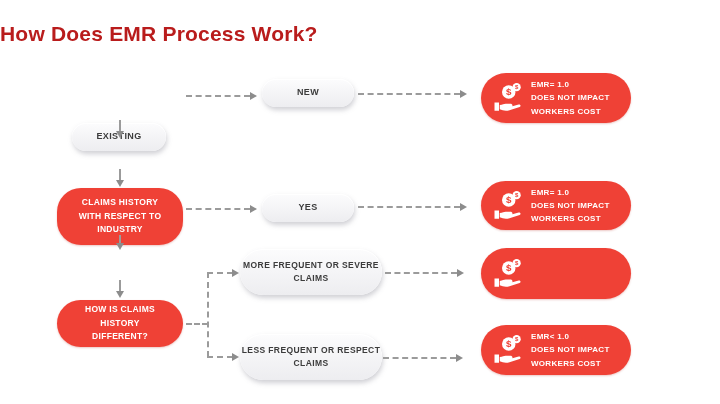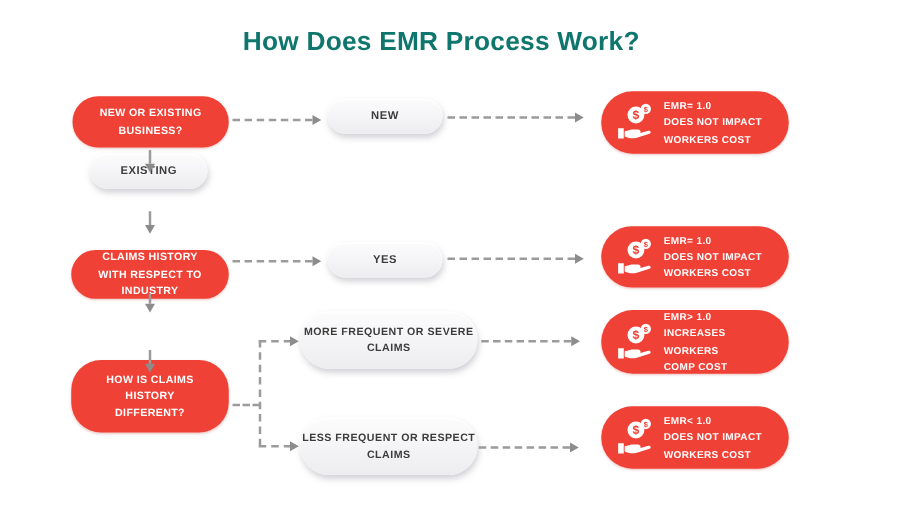--- a/index.html
+++ b/index.html
@@ -2,21 +2,21 @@
 <html><head>
 <meta charset="utf-8">
 <style>
   html,body{margin:0;padding:0;background:#ffffff;}
   .canvas{
     position:relative;width:720px;height:404px;background:#ffffff;overflow:hidden;
     font-family:"Liberation Sans", sans-serif;
   }
   .title{
     position:absolute;left:0;top:22px;width:706px;margin:0;
-    text-align:center;font-size:21px;font-weight:bold;color:#0f766e;
+    text-align:left;font-size:21px;font-weight:bold;color:#b91c1c;
     letter-spacing:.2px;
   }
   .pre{white-space:pre-line;}
   
   .qbox{
     position:absolute;background:#EF4136;border-radius:24px;
     display:flex;align-items:center;justify-content:center;
     color:#ffffff;font-weight:bold;font-size:8.5px;line-height:1.6;
     text-align:center;letter-spacing:.3px;
     box-shadow:0 1px 2px rgba(180,40,30,.25);
@@ -52,37 +52,33 @@
     border-left:4px solid transparent;border-right:4px solid transparent;
     border-top:7px solid #8c8c8c;}
 </style>
 </head>
 <body>
 
 <div class="canvas">
 
   <h1 class="title">How Does EMR Process Work?</h1>
 
-  <div class="qbox" style="left:58px;top:77px;width:125px;height:41px">
-    <span class="pre">NEW OR EXISTING
-BUSINESS?</span>
-  </div>
 
   <div class="pill" style="left:72px;top:123px;width:94px;height:28px">
     <span>EXISTING</span>
   </div>
 
-  <div class="qbox" style="left:57px;top:200px;width:126px;height:39px">
+  <div class="qbox" style="left:57px;top:188px;width:126px;height:57px">
     <span class="pre">CLAIMS HISTORY
 WITH RESPECT TO
 INDUSTRY</span>
   </div>
 
 
-  <div class="qbox" style="left:57px;top:288px;width:126px;height:58px">
+  <div class="qbox" style="left:57px;top:300px;width:126px;height:47px">
     <span class="pre">HOW IS CLAIMS
 HISTORY
 DIFFERENT?</span>
   </div>
 
   <div class="pill" style="left:262px;top:194px;width:92px;height:28px">
     <span>YES</span>
   </div>
 
   <div class="pill" style="left:262px;top:79px;width:92px;height:28px">
@@ -135,23 +131,20 @@
     <span class="ricon">
       <svg width="36" height="32" viewBox="0 0 48 42">
         <circle cx="21" cy="13" r="9" fill="#ffffff"></circle>
         <text x="21" y="17.5" font-size="13" font-weight="bold" fill="#EF4136" text-anchor="middle" font-family="Liberation Sans, sans-serif">$</text>
         <circle cx="31.5" cy="6.5" r="5.5" fill="#ffffff"></circle>
         <text x="31.5" y="9.5" font-size="8" font-weight="bold" fill="#EF4136" text-anchor="middle" font-family="Liberation Sans, sans-serif">$</text>
         <path d="M2 27 h6 v11 H2 z" fill="#ffffff"></path>
         <path d="M9 36 c4 2 9 2.4 13 1.2 l13.5 -4.2 c2.2 -.8 1.2 -3.8 -1.2 -3.2 l-8.6 2.3 c.9 -2.2 -.6 -3.6 -2.8 -3.6 h-6 c-2.6 0 -3.8 1.2 -7.9 1.8 z" fill="#ffffff"></path>
       </svg>
     </span>
-    <span class="rtext pre">EMR&gt; 1.0
-INCREASES WORKERS
-COMP COST</span>
   </div>
 
   <div class="rbox" style="left:481px;top:325px;width:150px;height:50px">
     <span class="ricon">
       <svg width="36" height="32" viewBox="0 0 48 42">
         <circle cx="21" cy="13" r="9" fill="#ffffff"></circle>
         <text x="21" y="17.5" font-size="13" font-weight="bold" fill="#EF4136" text-anchor="middle" font-family="Liberation Sans, sans-serif">$</text>
         <circle cx="31.5" cy="6.5" r="5.5" fill="#ffffff"></circle>
         <text x="31.5" y="9.5" font-size="8" font-weight="bold" fill="#EF4136" text-anchor="middle" font-family="Liberation Sans, sans-serif">$</text>
         <path d="M2 27 h6 v11 H2 z" fill="#ffffff"></path>

